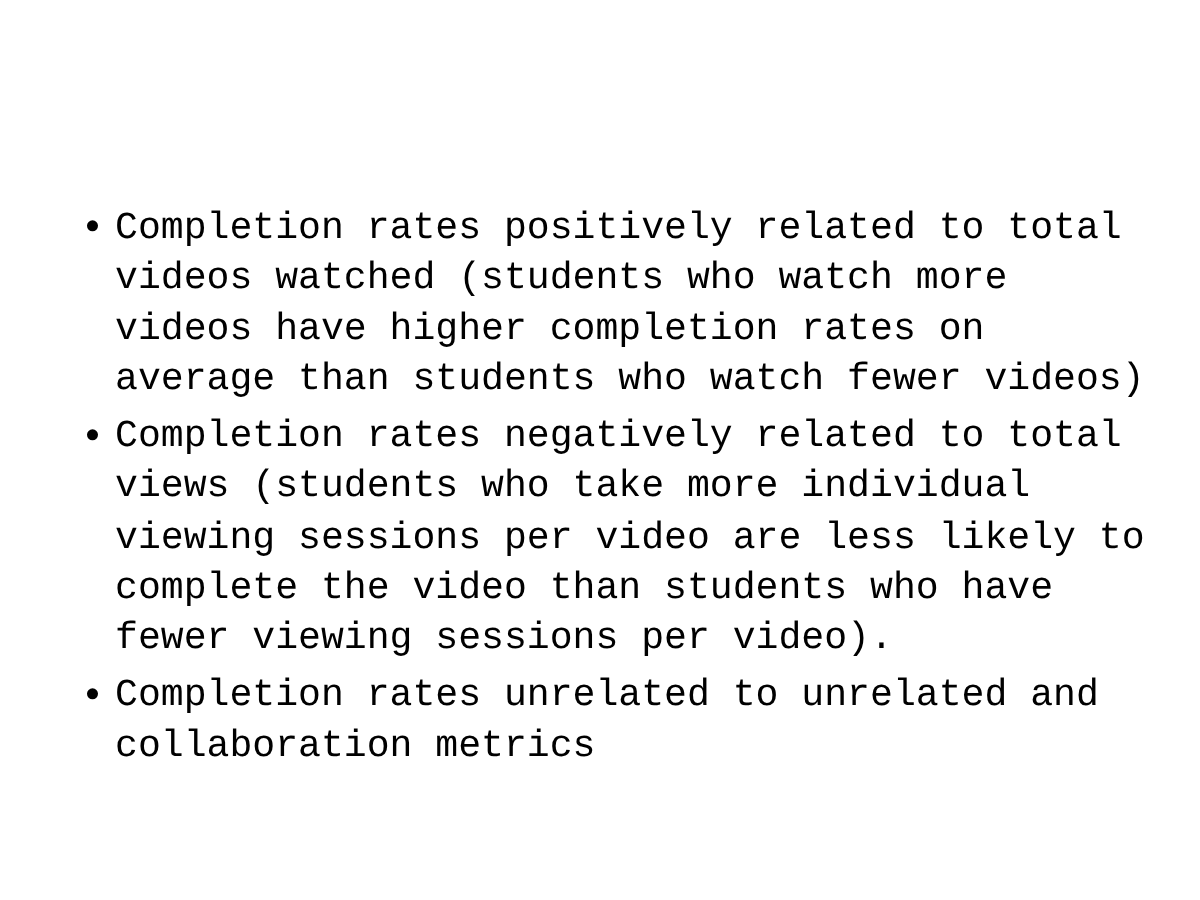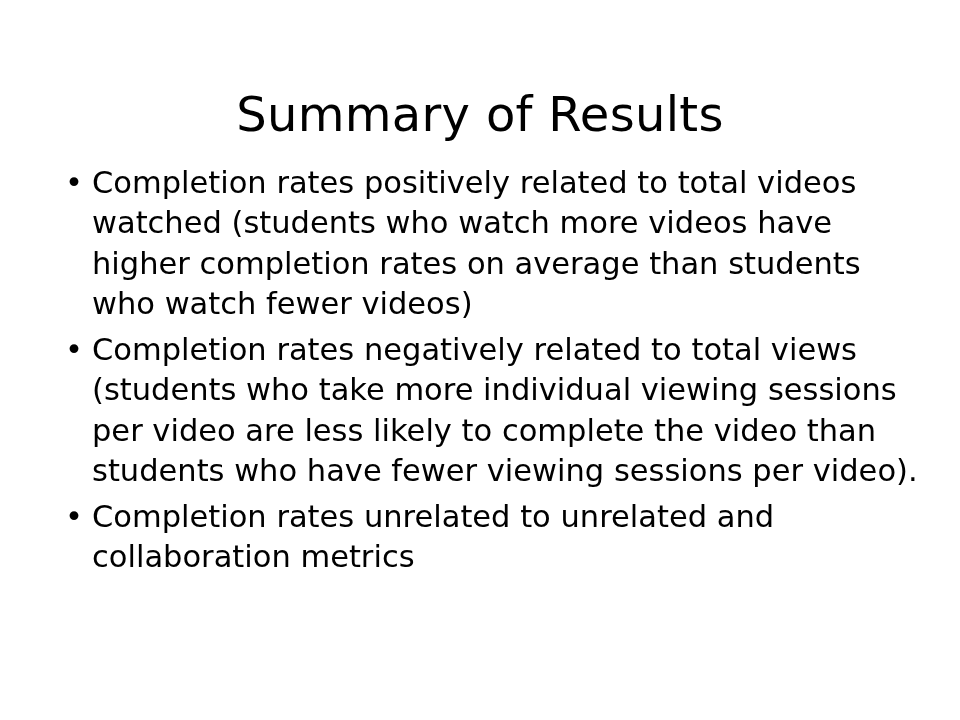--- a/index.html
+++ b/index.html
@@ -49,28 +49,28 @@
   }
   .bullet-item .dot {
     position: absolute;
     left: 17px;
     top: 0;
     font-size: 30.5px;
     line-height: 1.32;
   }
   .bullet-text {
     display: block;
+    font-family: Liberation Mono, monospace;
   }
 </style>
 </head>
 <body>
 
 <div class="slide">
 
-  <h1 class="slide-title">Summary of Results</h1>
 
   <ul class="body-list">
     <li class="bullet-item">
       <span class="dot">•</span>
       <span class="bullet-text">Completion rates positively related to total videos watched (students who watch more videos have higher completion rates on average than students who watch fewer videos)</span>
     </li>
     <li class="bullet-item">
       <span class="dot">•</span>
       <span class="bullet-text">Completion rates negatively related to total views (students who take more individual viewing sessions per video are less likely to complete the video than students who have fewer viewing sessions per video).</span>
     </li>

